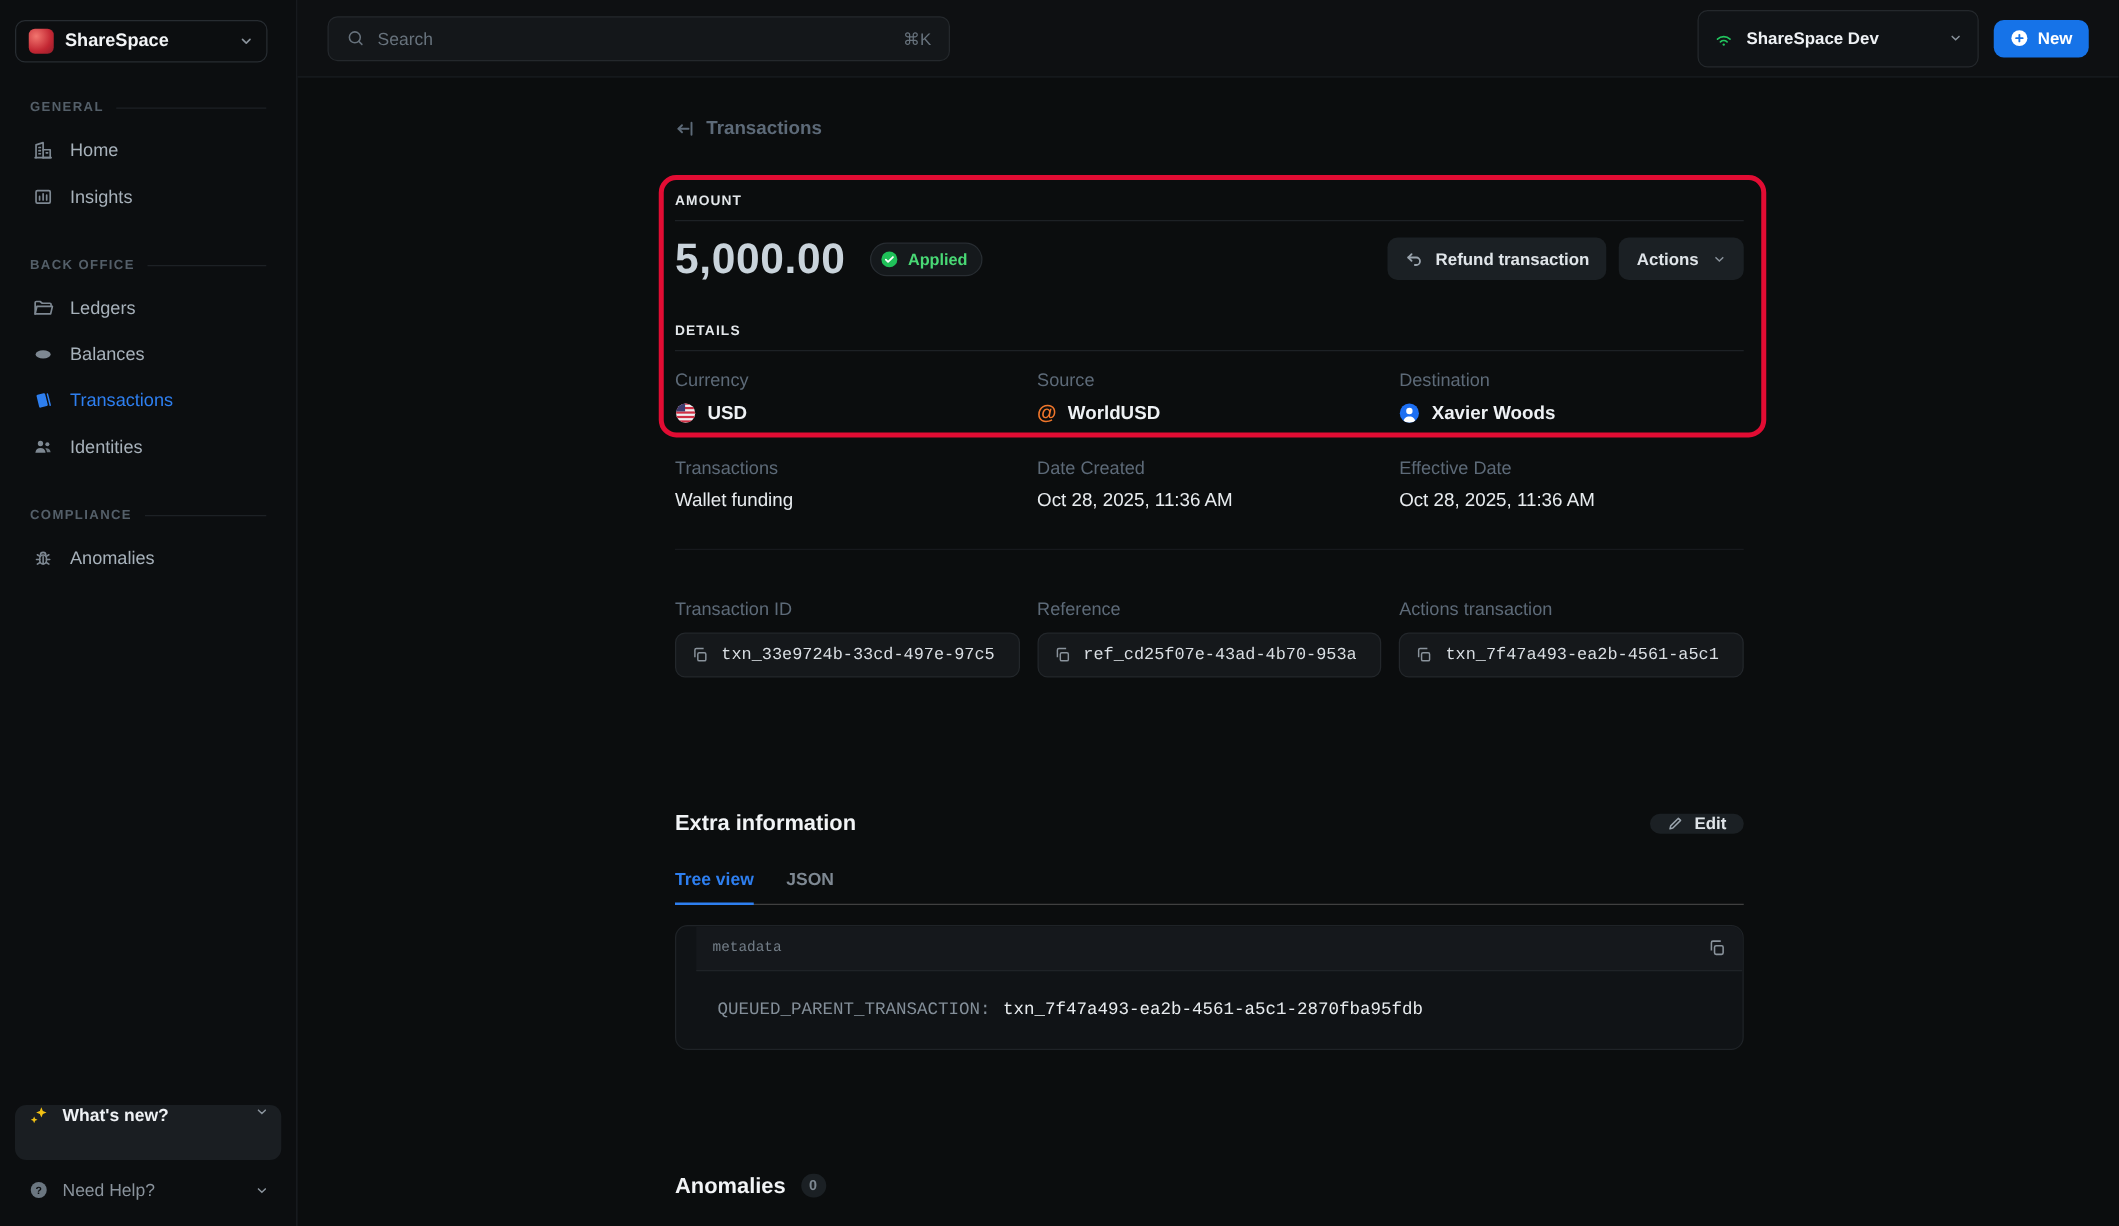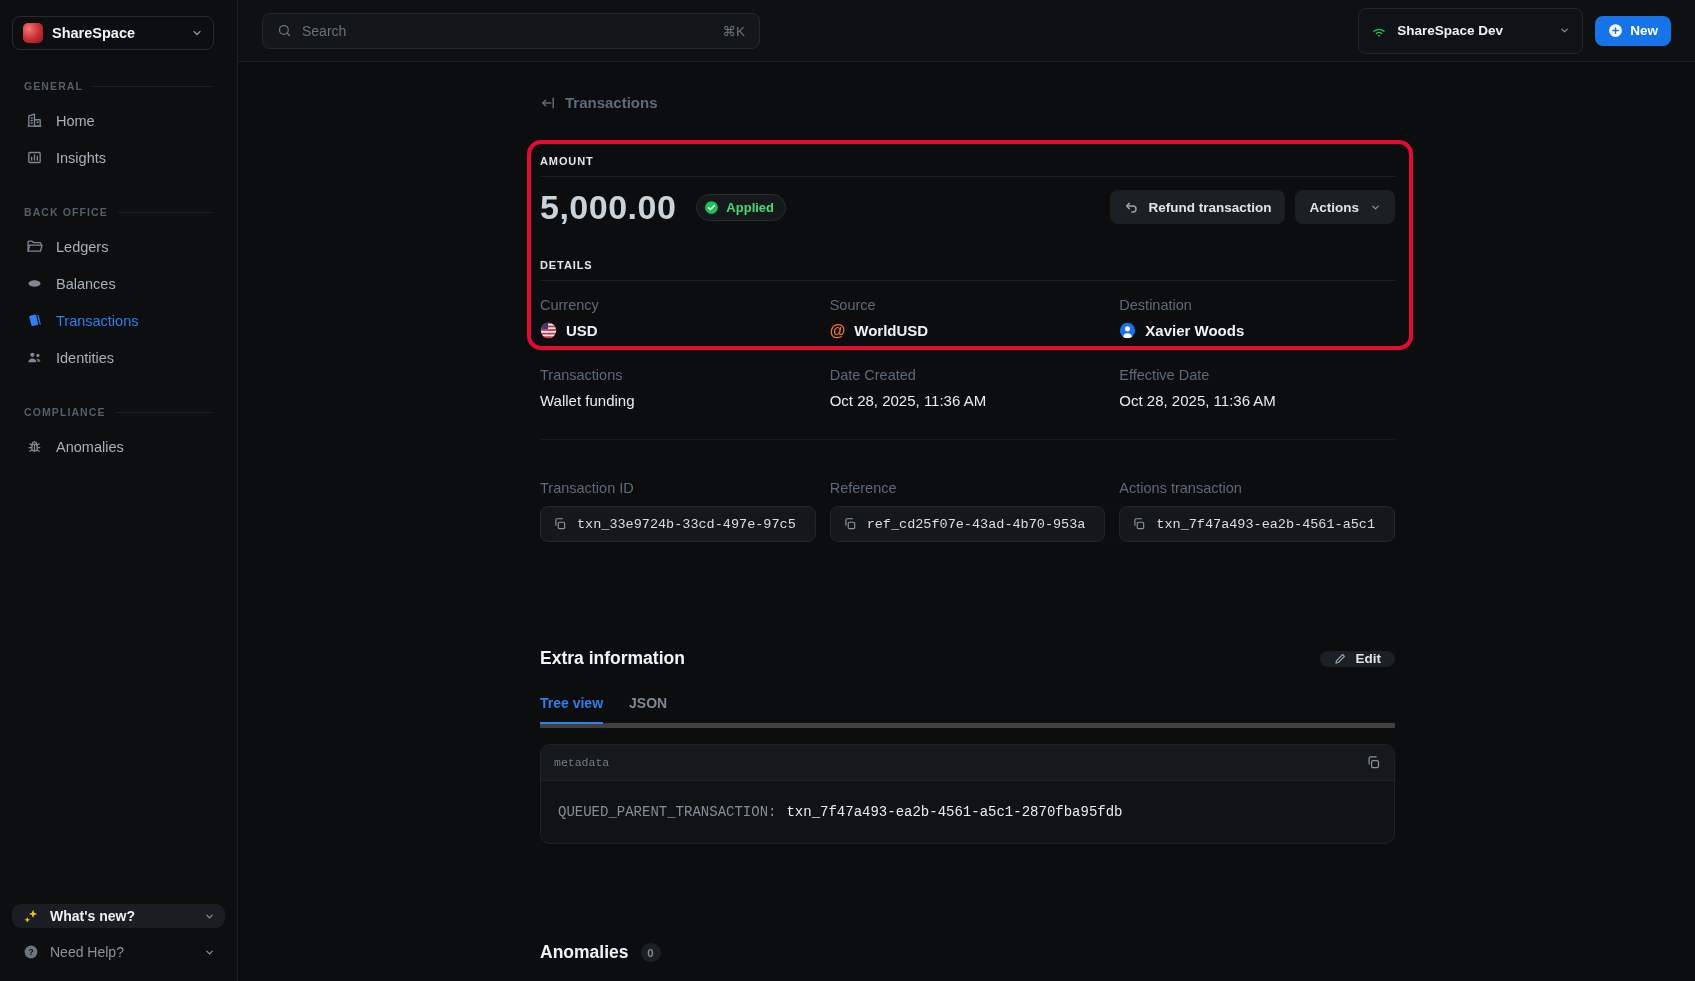--- a/index.html
+++ b/index.html
@@ -32,21 +32,21 @@
   .side-label { font-size:10.5px; font-weight:700; letter-spacing:1.1px; color:#545f69; white-space:nowrap; }
   .side-label-line { flex:1; height:1px; background:#1d2125; }
   .side-item {
     display:flex; align-items:center; gap:13px; height:37px; padding:0 12px 0 14px;
     border-radius:8px; cursor:pointer; color:#a7b1ba; font-size:14.5px;
   }
   .side-item .sicon { display:flex; color:#7e8892; }
   .side-item.active, .side-item.active .sicon { color:#2e7ff0; }
   .sidebar-footer { margin-top:auto; }
   .whats-new {
-    display:flex; align-items:center; gap:11px; height:24px; background:#1a1e22;
+    display:flex; gap:11px; height:44px; background:#1a1e22;
     border-radius:9px; padding:0 10px 0 11px; cursor:pointer; margin-bottom:9px;
   }
   .whats-new-label { font-size:14px; font-weight:600; color:#eef1f4; flex:1; }
   .need-help { display:flex; align-items:center; gap:11px; height:30px; padding:0 10px 0 11px; cursor:pointer; }
   .need-help-label { font-size:14px; color:#8a939c; flex:1; }
 
   
   .main { flex:1; display:flex; flex-direction:column; min-width:0; }
   .topbar {
     flex:none; height:62px; display:flex; align-items:center;
@@ -114,24 +114,24 @@
     margin-top:10px; height:36px; background:#15181b; border:1px solid #23272b; border-radius:8px;
     display:flex; align-items:center; gap:10px; padding:0 12px; cursor:pointer; overflow:hidden;
   }
   .id-chip .mono { white-space:nowrap; overflow:hidden; }
   .mono { font-family:"Liberation Mono","DejaVu Sans Mono",monospace; font-size:13.5px; color:#d9dee3; }
   .copy-ic { color:#8a939c; flex:none; display:flex; }
 
   .extra-head { margin-top:106px; display:flex; align-items:center; }
   .h2 { font-size:17.5px; font-weight:700; color:#f2f4f6; }
   .edit-btn { margin-left:auto; height:16px; }
-  .tabs { margin-top:26px; display:flex; gap:26px; border-bottom:5px solid #404040; }
+  .tabs { margin-top:26px; display:flex; gap:26px; border-bottom:1px solid #404040; }
   .tab { padding-bottom:11px; font-size:14px; font-weight:700; color:#7e8892; cursor:pointer; border-bottom:2px solid transparent; margin-bottom:-1px; }
   .tab.active { color:#2e7ff0; border-bottom-color:#2e7ff0; }
-  .meta-panel { margin-top:16px; border:1px solid #1f2327; border-radius:10px; background:#101316; overflow:hidden; }
+  .meta-panel { margin-top:16px; border:1px solid #1f2327; border-radius:10px; background:#101316; overflow:hidden;padding-left:16px; }
   .meta-head { height:36px; background:#15181c; border-bottom:1px solid #1f2327; display:flex; align-items:center; padding:0 13px; }
   .meta-title { font-family:"Liberation Mono","DejaVu Sans Mono",monospace; font-size:11.5px; color:#737e88; flex:1; }
   .meta-body { padding:23px 17px; display:flex; gap:10px; }
   .meta-key { font-family:"Liberation Mono","DejaVu Sans Mono",monospace; font-size:14px; color:#848f99; }
   .meta-val { font-family:"Liberation Mono","DejaVu Sans Mono",monospace; font-size:14px; color:#e8ecef; }
 
   .anom-head { margin-top:98px; display:flex; align-items:center; gap:12px; }
   .count-badge {
     min-width:20px; height:19px; border-radius:10px; background:#1b2024;
     color:#7e8892; font-size:11.5px; font-weight:700;

